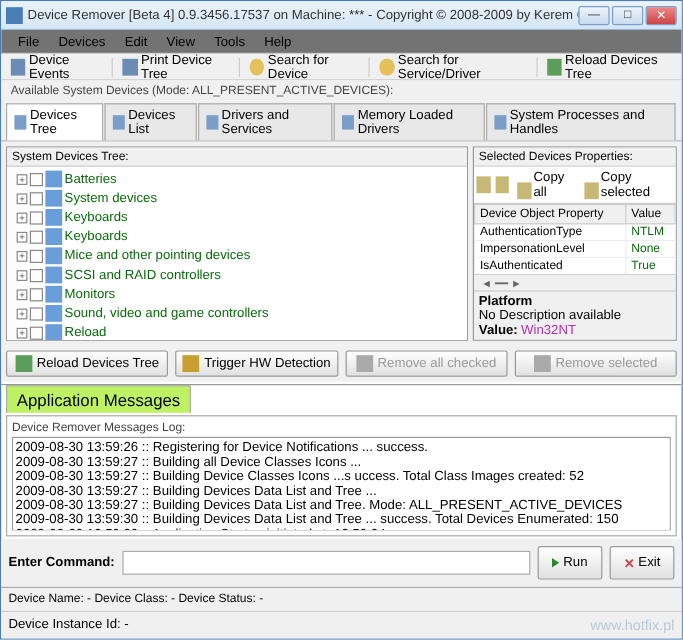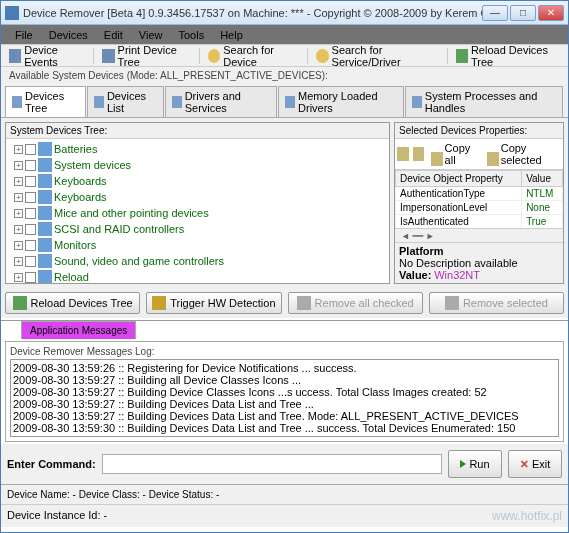--- a/index.html
+++ b/index.html
@@ -44,21 +44,21 @@
 .scrollhint{height:14px;background:#f0f0f0;border-top:1px solid #ccc;display:flex;align-items:center;padding:0 6px;font-size:9px;color:#666}
 .platform{background:#f0f0f0;padding:2px 4px;border-top:1px solid #ccc;font-size:10px}
 .platform .v{color:#b030b0;}
 .btnrow{display:flex;padding:4px;gap:6px;background:#f0f0f0}
 .bigbtn{flex:1;height:22px;border:1px solid #999;background:linear-gradient(#fff,#e0e0e0);display:flex;align-items:center;justify-content:center;gap:4px;border-radius:2px;cursor:pointer;font-size:10px}
 .bigbtn.disabled{color:#999}
 .bicon{width:14px;height:14px;background:#5a9e5a}
 .bicon.trig{background:#c8a030}
 .bicon.rem{background:#aaa}
 .msgs-section{border-top:1px solid #999;margin-top:2px}
-.msgs-tab{display:inline-block;padding:3px 8px;background:#d946ef;border:1px solid #aaa;border-bottom:none;margin-left:20px;font-size:10px}
+.msgs-tab{display:inline-block;padding:3px 8px;background:#bef264;border:1px solid #aaa;border-bottom:none;margin-left:4px;font-size:14px}
 .group{border:1px solid #aaa;margin:2px 4px;padding:4px}
 .group-label{font-size:10px;color:#444;margin-bottom:2px}
 .msgbox{height:78px;border:1px solid #999;background:#fff;overflow:auto;padding:2px;font-size:10px;line-height:12px}
 .cmdrow{display:flex;align-items:center;padding:6px;gap:6px;background:#f0f0f0}
 .cmdrow label{font-weight:bold;font-size:11px}
 .cmdrow input{flex:1;height:20px;border:1px solid #aaa;padding:0 4px}
 .runbtn{width:54px;height:28px;border:1px solid #999;background:linear-gradient(#fff,#e0e0e0);display:flex;align-items:center;justify-content:center;gap:3px;border-radius:2px;cursor:pointer}
 .play{width:0;height:0;border-left:6px solid #2a8a2a;border-top:4px solid transparent;border-bottom:4px solid transparent}
 .xmark{color:#c44;font-weight:bold}
 .statusbar{border-top:1px solid #aaa;padding:4px 6px;background:#f0f0f0;font-size:10px}

